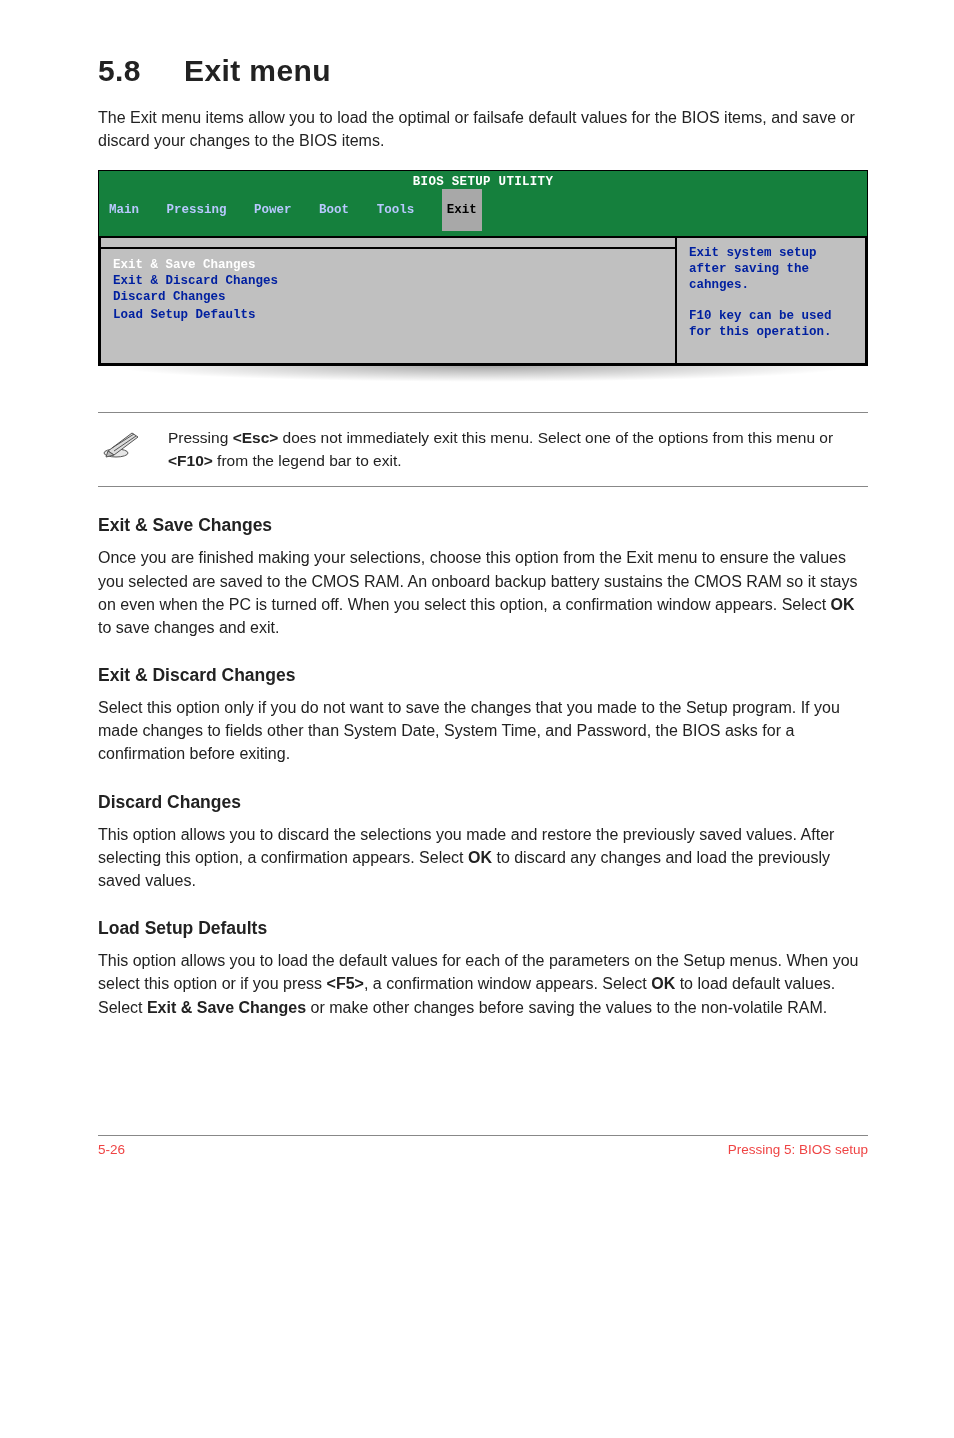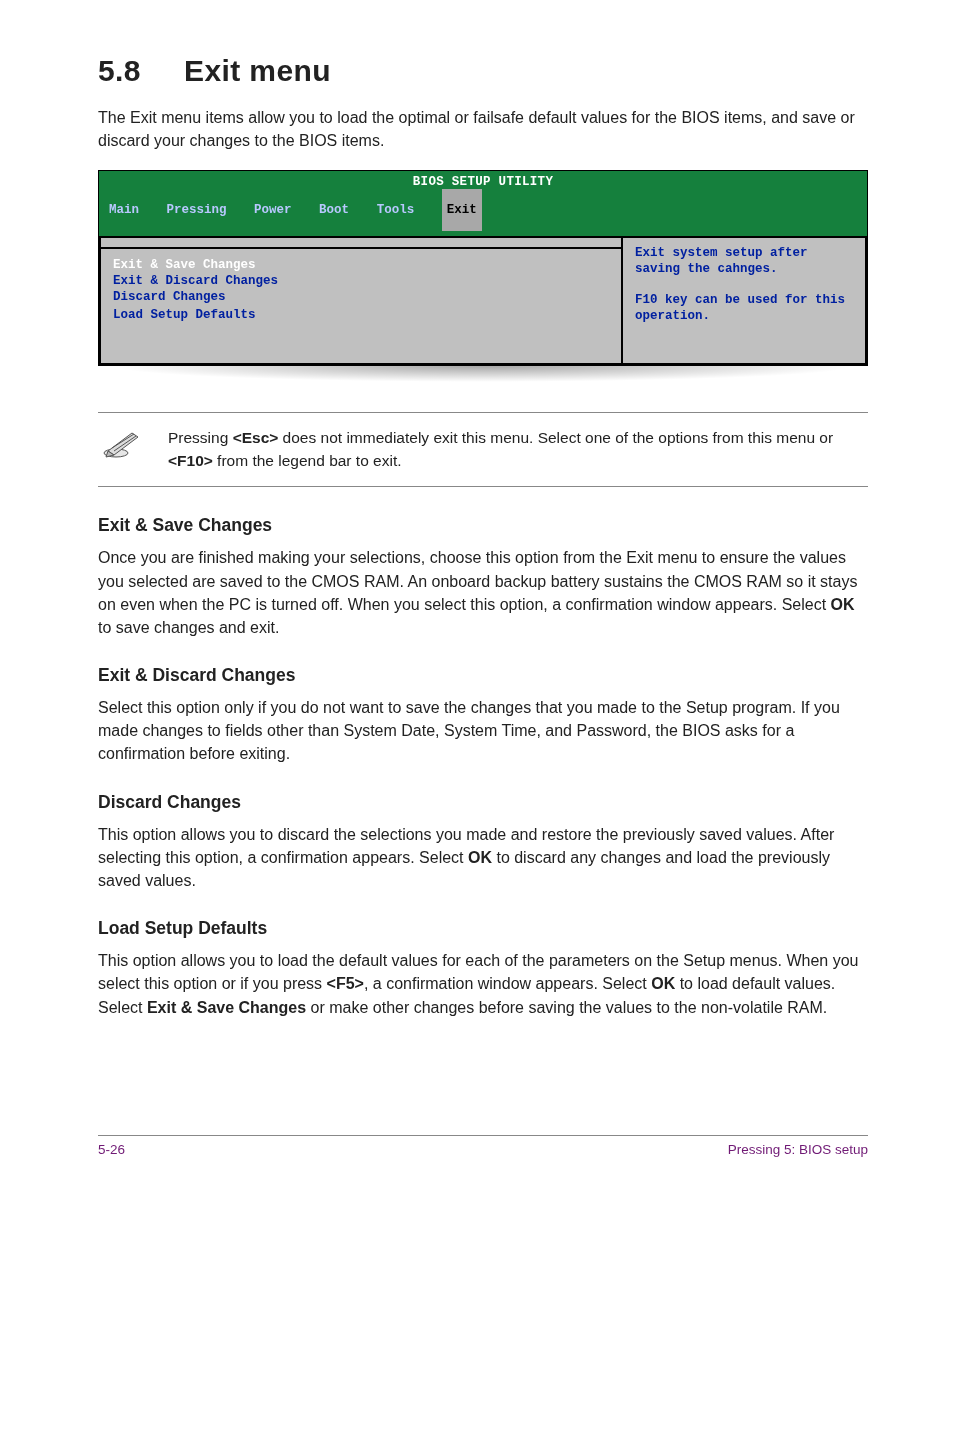--- a/index.html
+++ b/index.html
@@ -51,21 +51,21 @@
       padding: 0;
     }
     .bios-left {
       flex: 1;
       border: 2px solid #000;
       border-right: none;
       position: relative;
       padding: 6px 12px 40px 12px;
     }
     .bios-right {
-      width: 246px;
+      width: 192px;
       border: 2px solid #000;
       padding: 8px 12px 14px 12px;
     }
     .bios-opt-head {
       font-family: "Courier New", monospace;
       font-size: 12.5px;
       font-weight: bold;
       color: #0020a0;
       margin-bottom: 2px;
     }
@@ -110,21 +110,21 @@
     .note-icon { flex-shrink: 0; margin-left: 4px; margin-top: 2px; }
     .note-text { font-size: 15.5px; line-height: 1.45; }
 
     .section-h { font-size: 17.5px; font-weight: bold; margin: 0 0 10px 0; }
     .section-p { font-size: 16px; line-height: 1.45; margin-bottom: 26px; }
 
     .footer {
       display: flex;
       justify-content: space-between;
       font-size: 13.5px;
-      color: #701a75;
+      color: #ef4444;
       border-top: 1px solid #888;
       padding-top: 6px;
       margin-top: 116px;
     }
   </style>
 </head>
 <body>
 
 <h1 class="heading">
   <span class="num">5.8</span><span>Exit menu</span>

